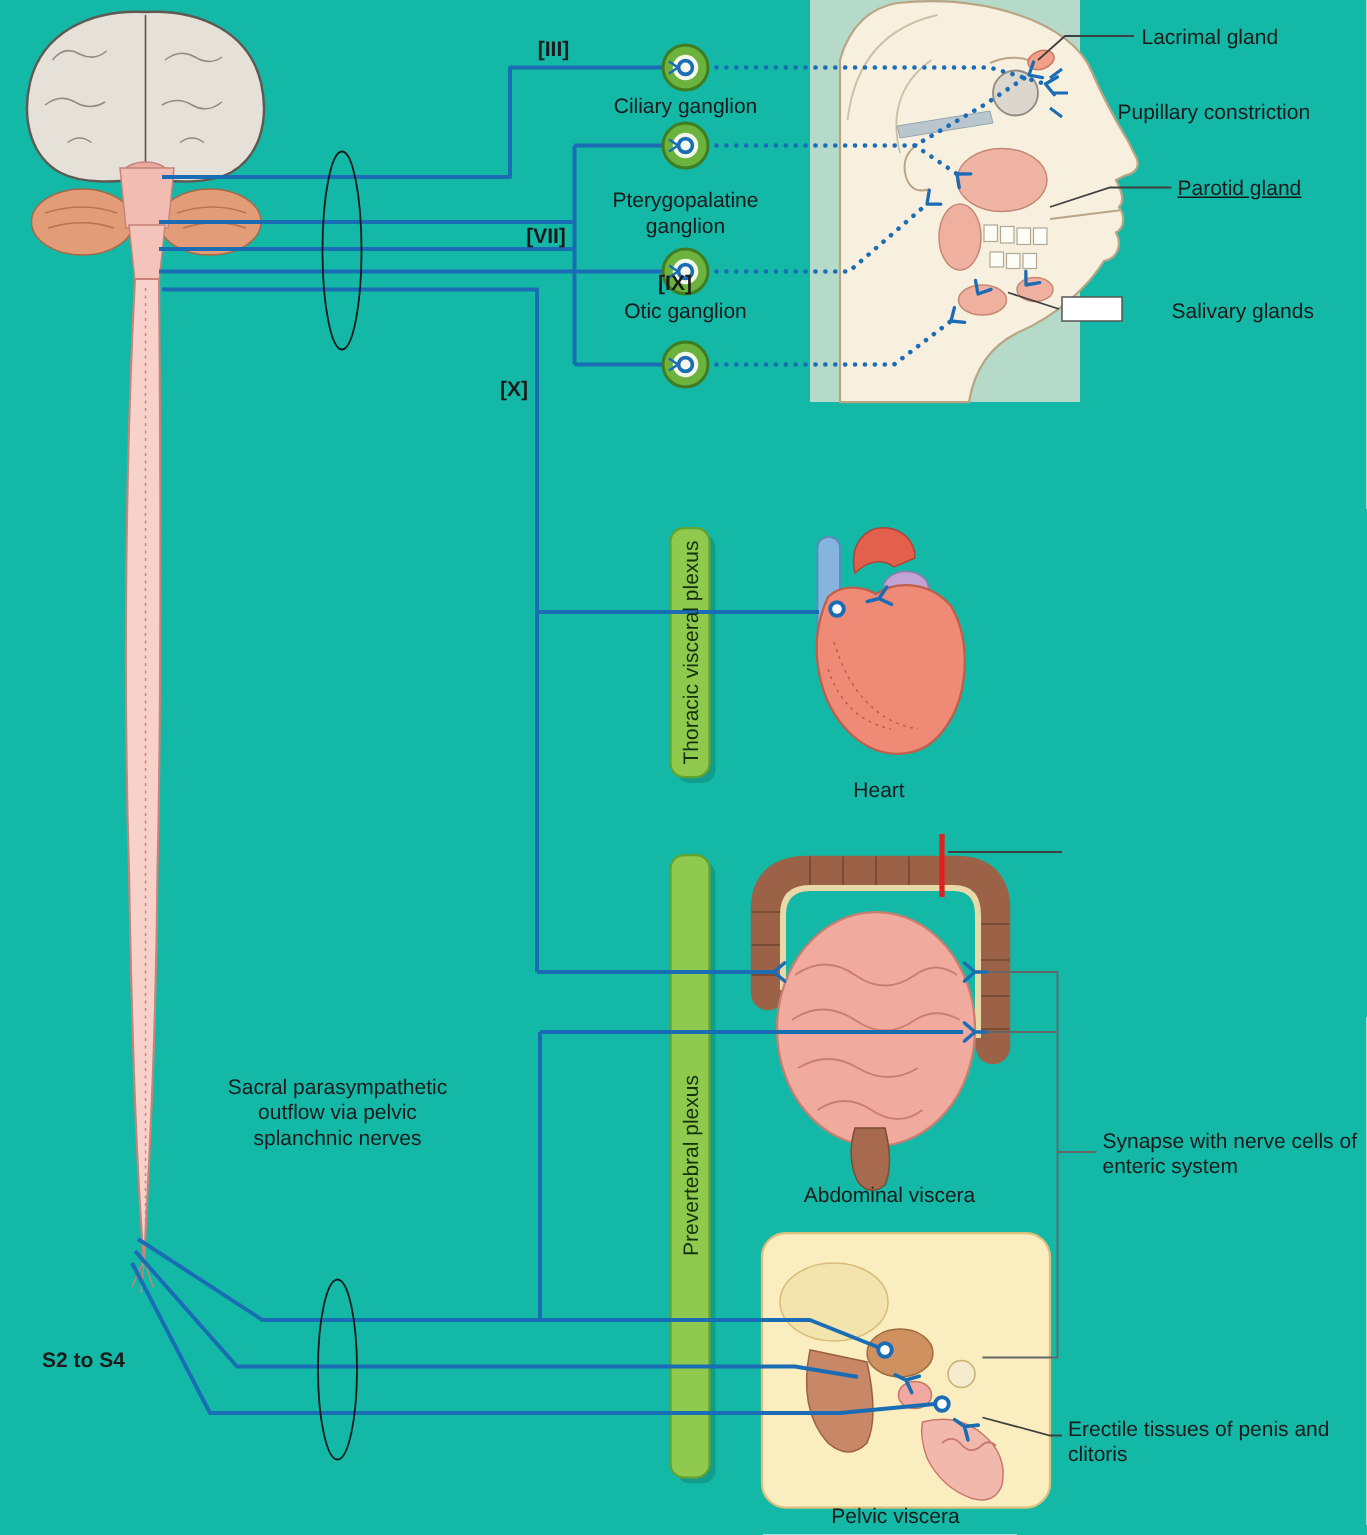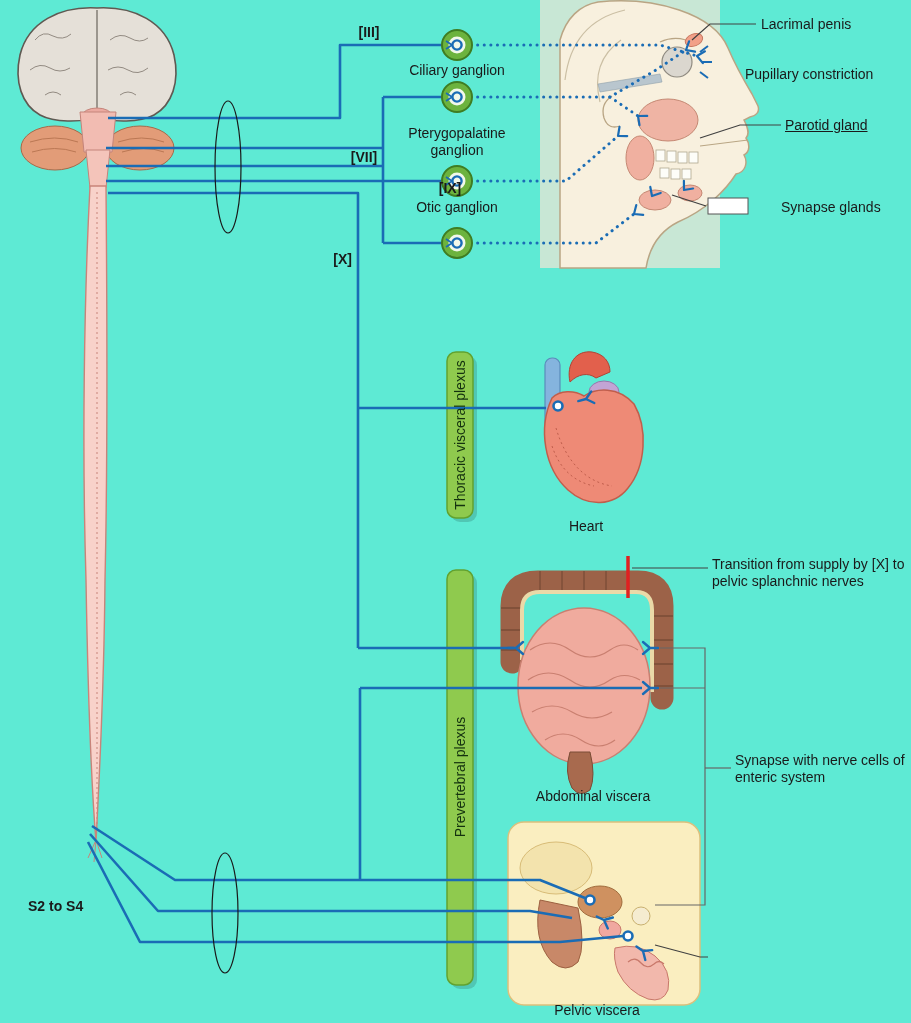--- a/index.html
+++ b/index.html
@@ -1,16 +1,16 @@
 <!DOCTYPE html>
 <html><head>
 <meta charset="utf-8">
 <style>
   html,body{margin:0;padding:0;background:#fff;}
-  #canvas{position:relative;width:911px;height:1023px;background:#5eead4;overflow:hidden;
+  #canvas{position:relative;width:911px;height:1023px;background:#14b8a6;overflow:hidden;
           font-family:"Liberation Sans",sans-serif;}
   #art{position:absolute;left:0;top:0;}
   .lbl{position:absolute;font-size:14px;line-height:1.22;color:#1a1a1a;}
   .c{transform:translateX(-50%);text-align:center;}
   .b{font-weight:bold;}
   .rot{position:absolute;font-size:14px;color:#14320f;white-space:nowrap;
        transform:translate(-50%,-50%) rotate(-90deg);}
   .r{text-align:right;}
 </style>
 </head>
@@ -208,29 +208,30 @@
 </svg>
 
 <div class="lbl b c" style="left:369px;top:24px;">[III]</div>
 <div class="lbl c" style="left:457px;top:62px;width:130px;">Ciliary ganglion</div>
 <div class="lbl c" style="left:457px;top:112px;width:112px;margin-top:13px;">Pterygopalatine ganglion</div>
 <div class="lbl b c" style="left:364px;top:149px;">[VII]</div>
 <div class="lbl b c" style="left:426px;top:180px;padding-left:48px;">[IX]</div>
 <div class="lbl c" style="left:457px;top:199px;width:130px;">Otic ganglion</div>
 <div class="lbl b r" style="left:314px;top:251px;width:38px;">[X]</div>
 
+<div class="lbl c" style="left:225px;top:716px;width:162px;">Sacral parasympathetic outflow via pelvic splanchnic nerves</div>
 <div class="lbl b" style="left:28px;top:898px;">S2 to S4</div>
 
 <div class="rot" style="left:460px;top:435px;">Thoracic visceral plexus</div>
 <div class="rot" style="left:460px;top:777px;">Prevertebral plexus</div>
 
 <div class="lbl c" style="left:586px;top:518px;">Heart</div>
 <div class="lbl c" style="left:593px;top:788px;">Abdominal viscera</div>
 <div class="lbl c" style="left:597px;top:1002px;">Pelvic viscera</div>
 
-<div class="lbl" style="left:761px;top:16px;">Lacrimal penis</div>
+<div class="lbl" style="left:761px;top:16px;">Lacrimal gland</div>
 <div class="lbl" style="left:745px;top:66px;">Pupillary constriction</div>
 <div class="lbl" style="left:785px;top:117px;text-decoration:underline;">Parotid gland</div>
-<div class="lbl" style="left:781px;top:199px;">Synapse glands</div>
-<div class="lbl" style="left:712px;top:556px;width:200px;">Transition from supply by [X] to pelvic splanchnic nerves</div>
+<div class="lbl" style="left:781px;top:199px;">Salivary glands</div>
 <div class="lbl" style="left:735px;top:752px;width:180px;">Synapse with nerve cells of enteric system</div>
+<div class="lbl" style="left:712px;top:944px;width:178px;">Erectile tissues of penis and clitoris</div>
 
 </div>
 
 </body></html>

